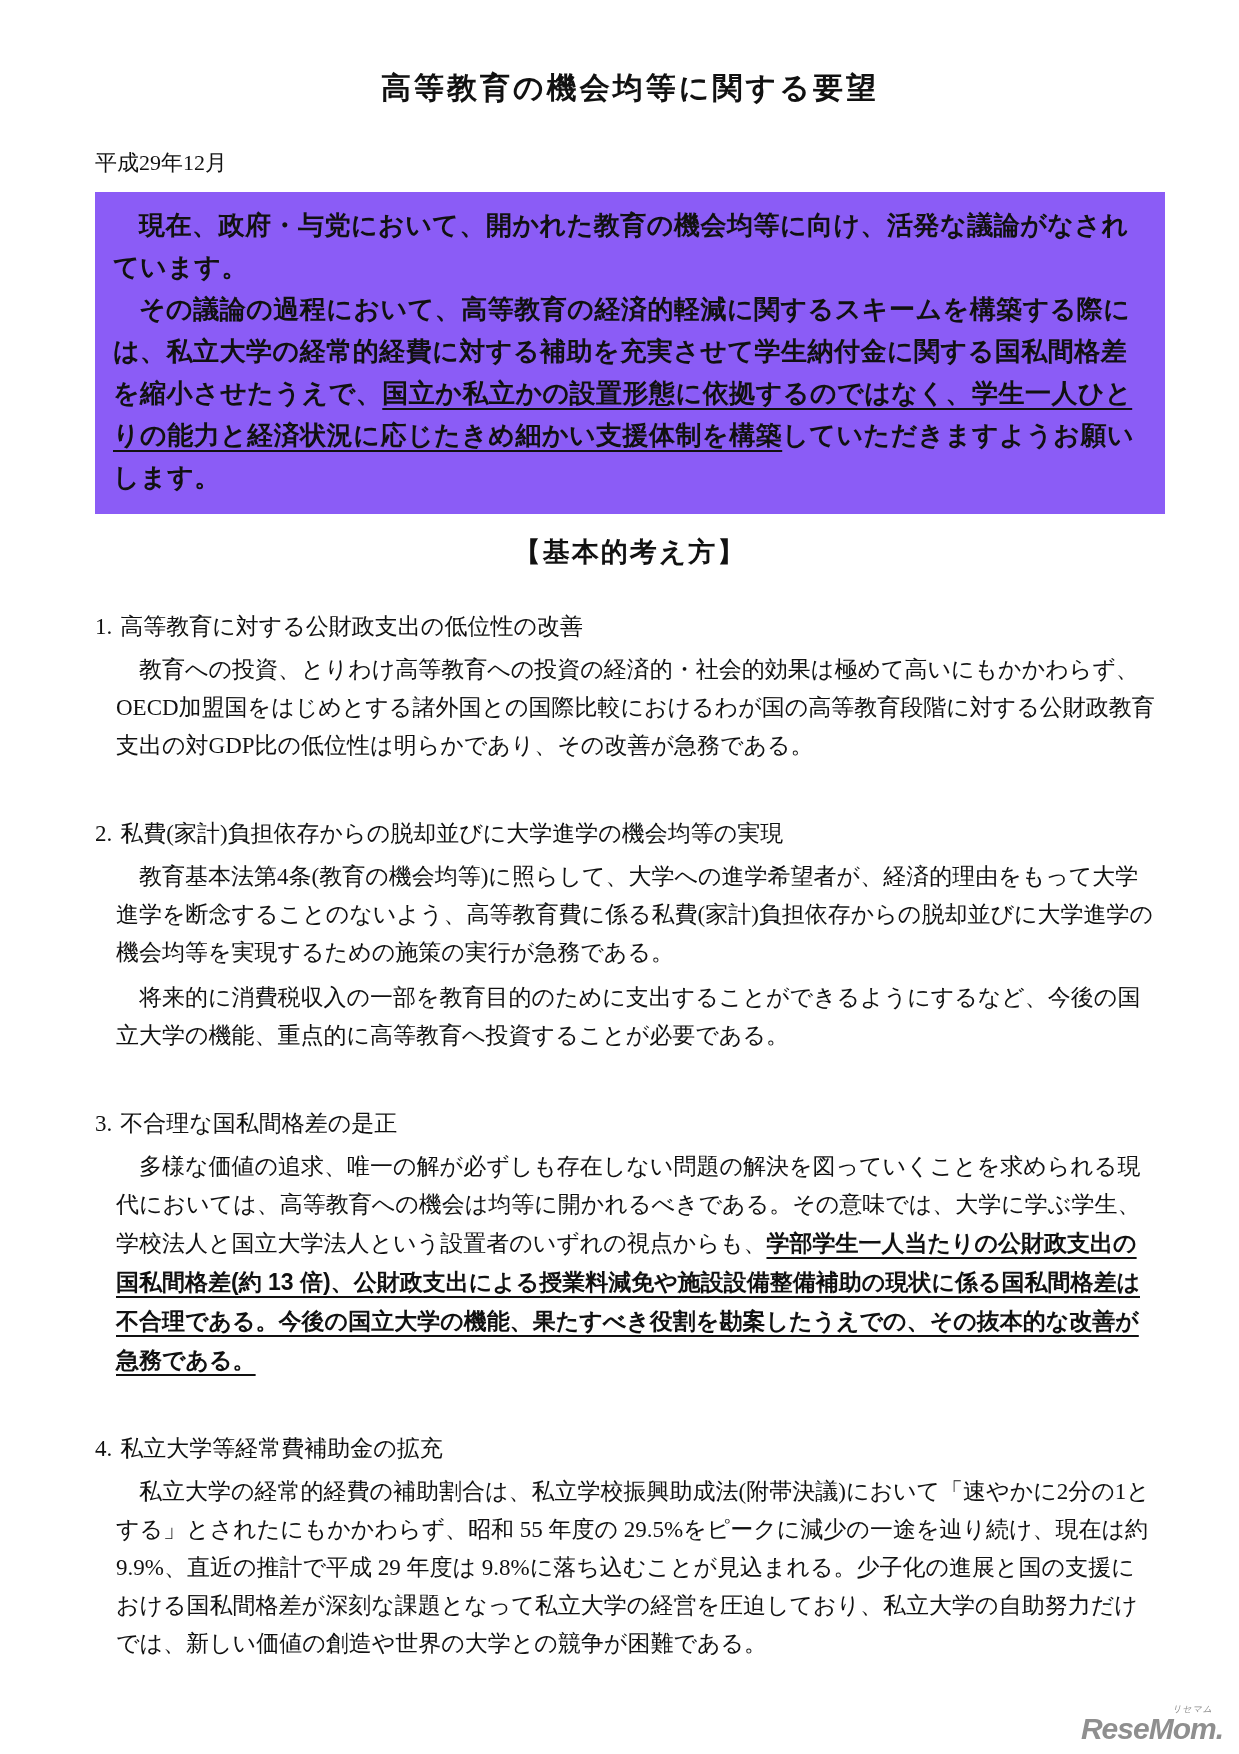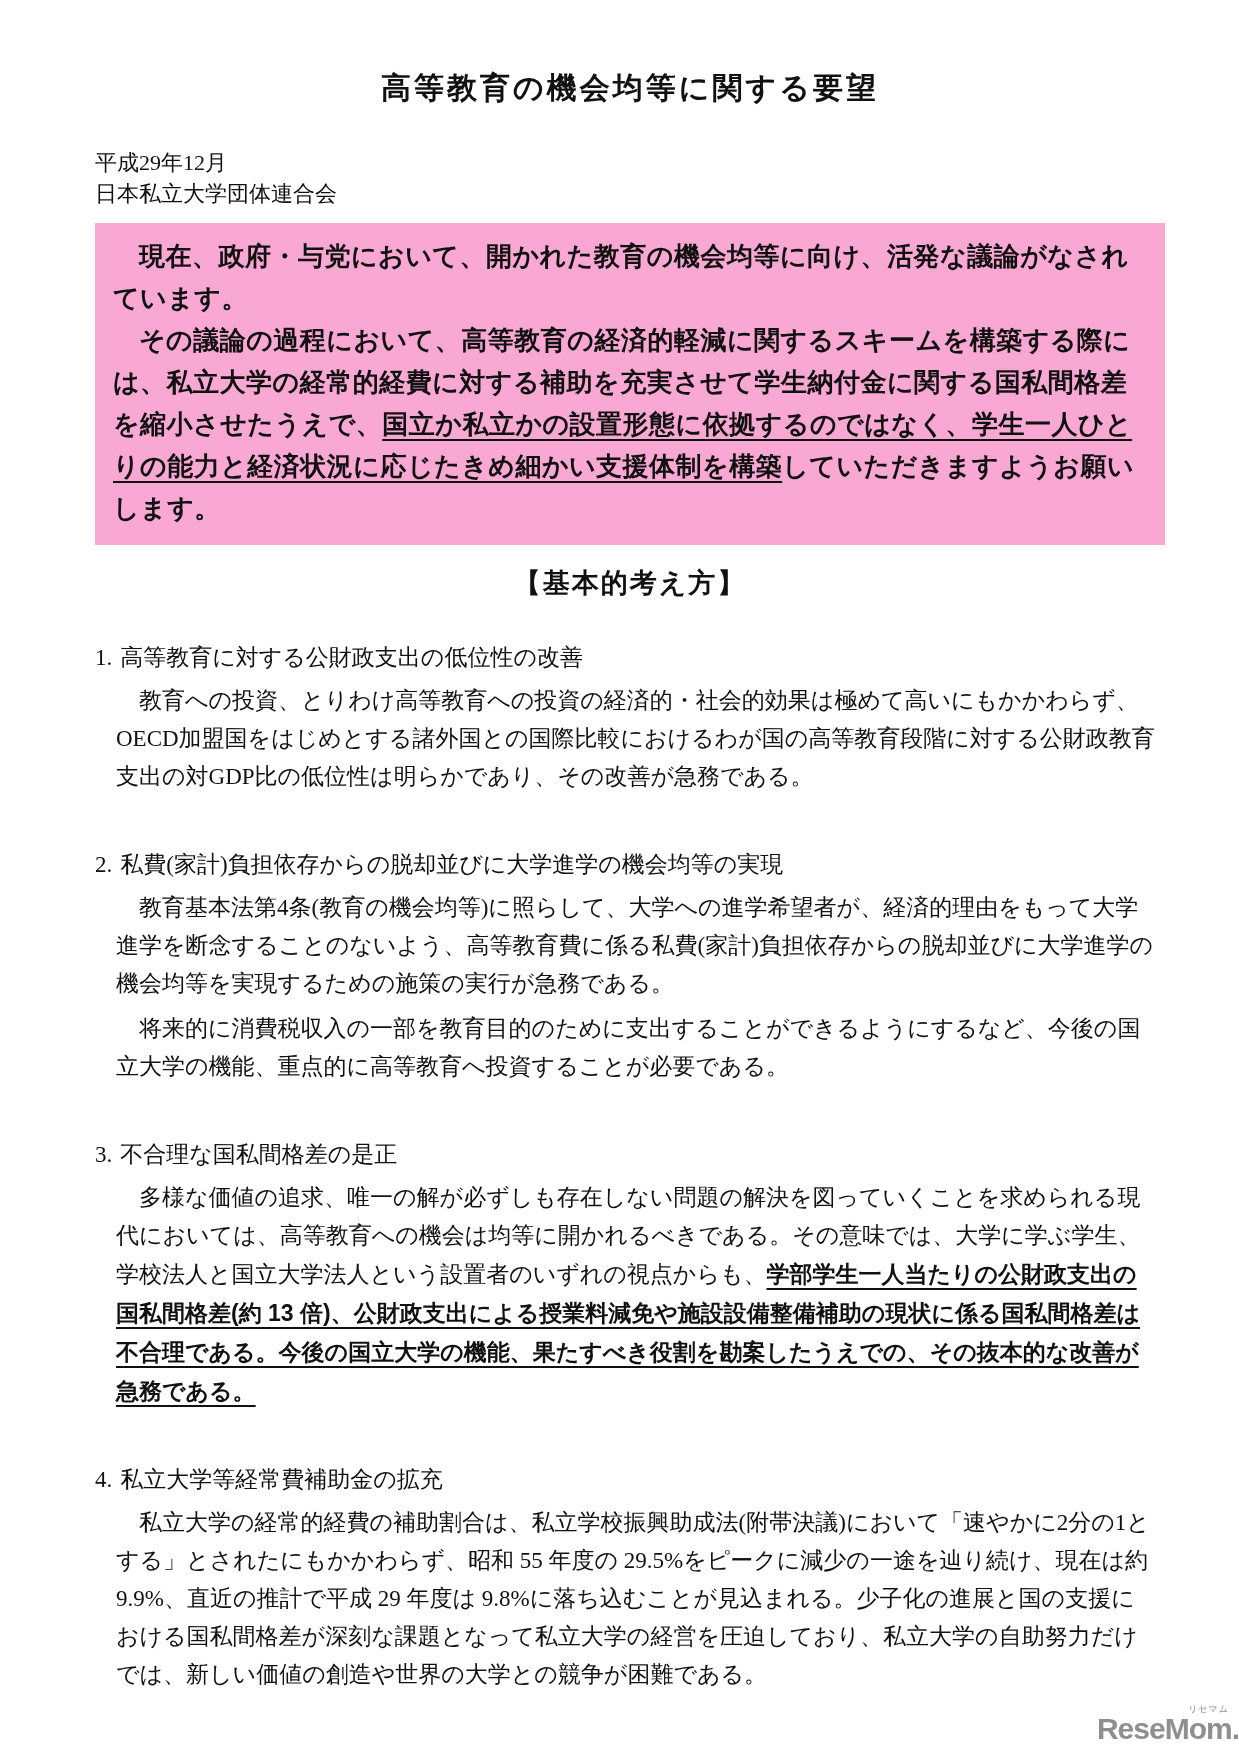--- a/index.html
+++ b/index.html
@@ -64,47 +64,47 @@
   }
   .item-number { margin-right: 8px; }
   .item-body {
     margin-left: 14px;
     font-size: 23px;
     line-height: 38px;
   }
   .item-body p { margin: 7px; text-indent: 1em; }
   .watermark {
     position: absolute;
-    right: 0; bottom: 10px;
+    right: 16px; bottom: 10px;
     font-family: "Liberation Sans", "DejaVu Sans", sans-serif;
     font-weight: bold;
     line-height: 1;
+    font-style: italic;
   }
   .wm-text { font-size: 30px; letter-spacing: -1px; }
   .wm-ruby {
     position: absolute;
     top: -9px; right: 10px;
     font-size: 9px;
     font-weight: normal;
     letter-spacing: 1px;
   }
 </style>
 </head>
 <body>
 
 <div class="page">
 
   <h1 class="doc-title">高等教育の機会均等に関する要望</h1>
 
   <div class="byline">
     <div>平成29年12月</div>
-    <div>日本私立大学団体連合会</div>
   </div>
 
-  <div class="highlight-box" style="background-color: #f9a8d4;">
+  <div class="highlight-box" style="background-color: #8b5cf6;">
       <p><span class="seg-normal">現在、政府・与党において、開かれた教育の機会均等に向け、活発な議論がなされています。</span></p>
       <p><span class="seg-normal">その議論の過程において、高等教育の経済的軽減に関するスキームを構築する際には、私立大学の経常的経費に対する補助を充実させて学生納付金に関する国私間格差を縮小させたうえで、</span><span class="seg-emph">国立か私立かの設置形態に依拠するのではなく、学生一人ひとりの能力と経済状況に応じたきめ細かい支援体制を構築</span><span class="seg-normal">していただきますようお願いします。</span></p>
     </div>
 
   <h2 class="section-heading">【基本的考え方】</h2>
 
   <div class="items">
 
     <div class="item">
       <div class="item-heading">

